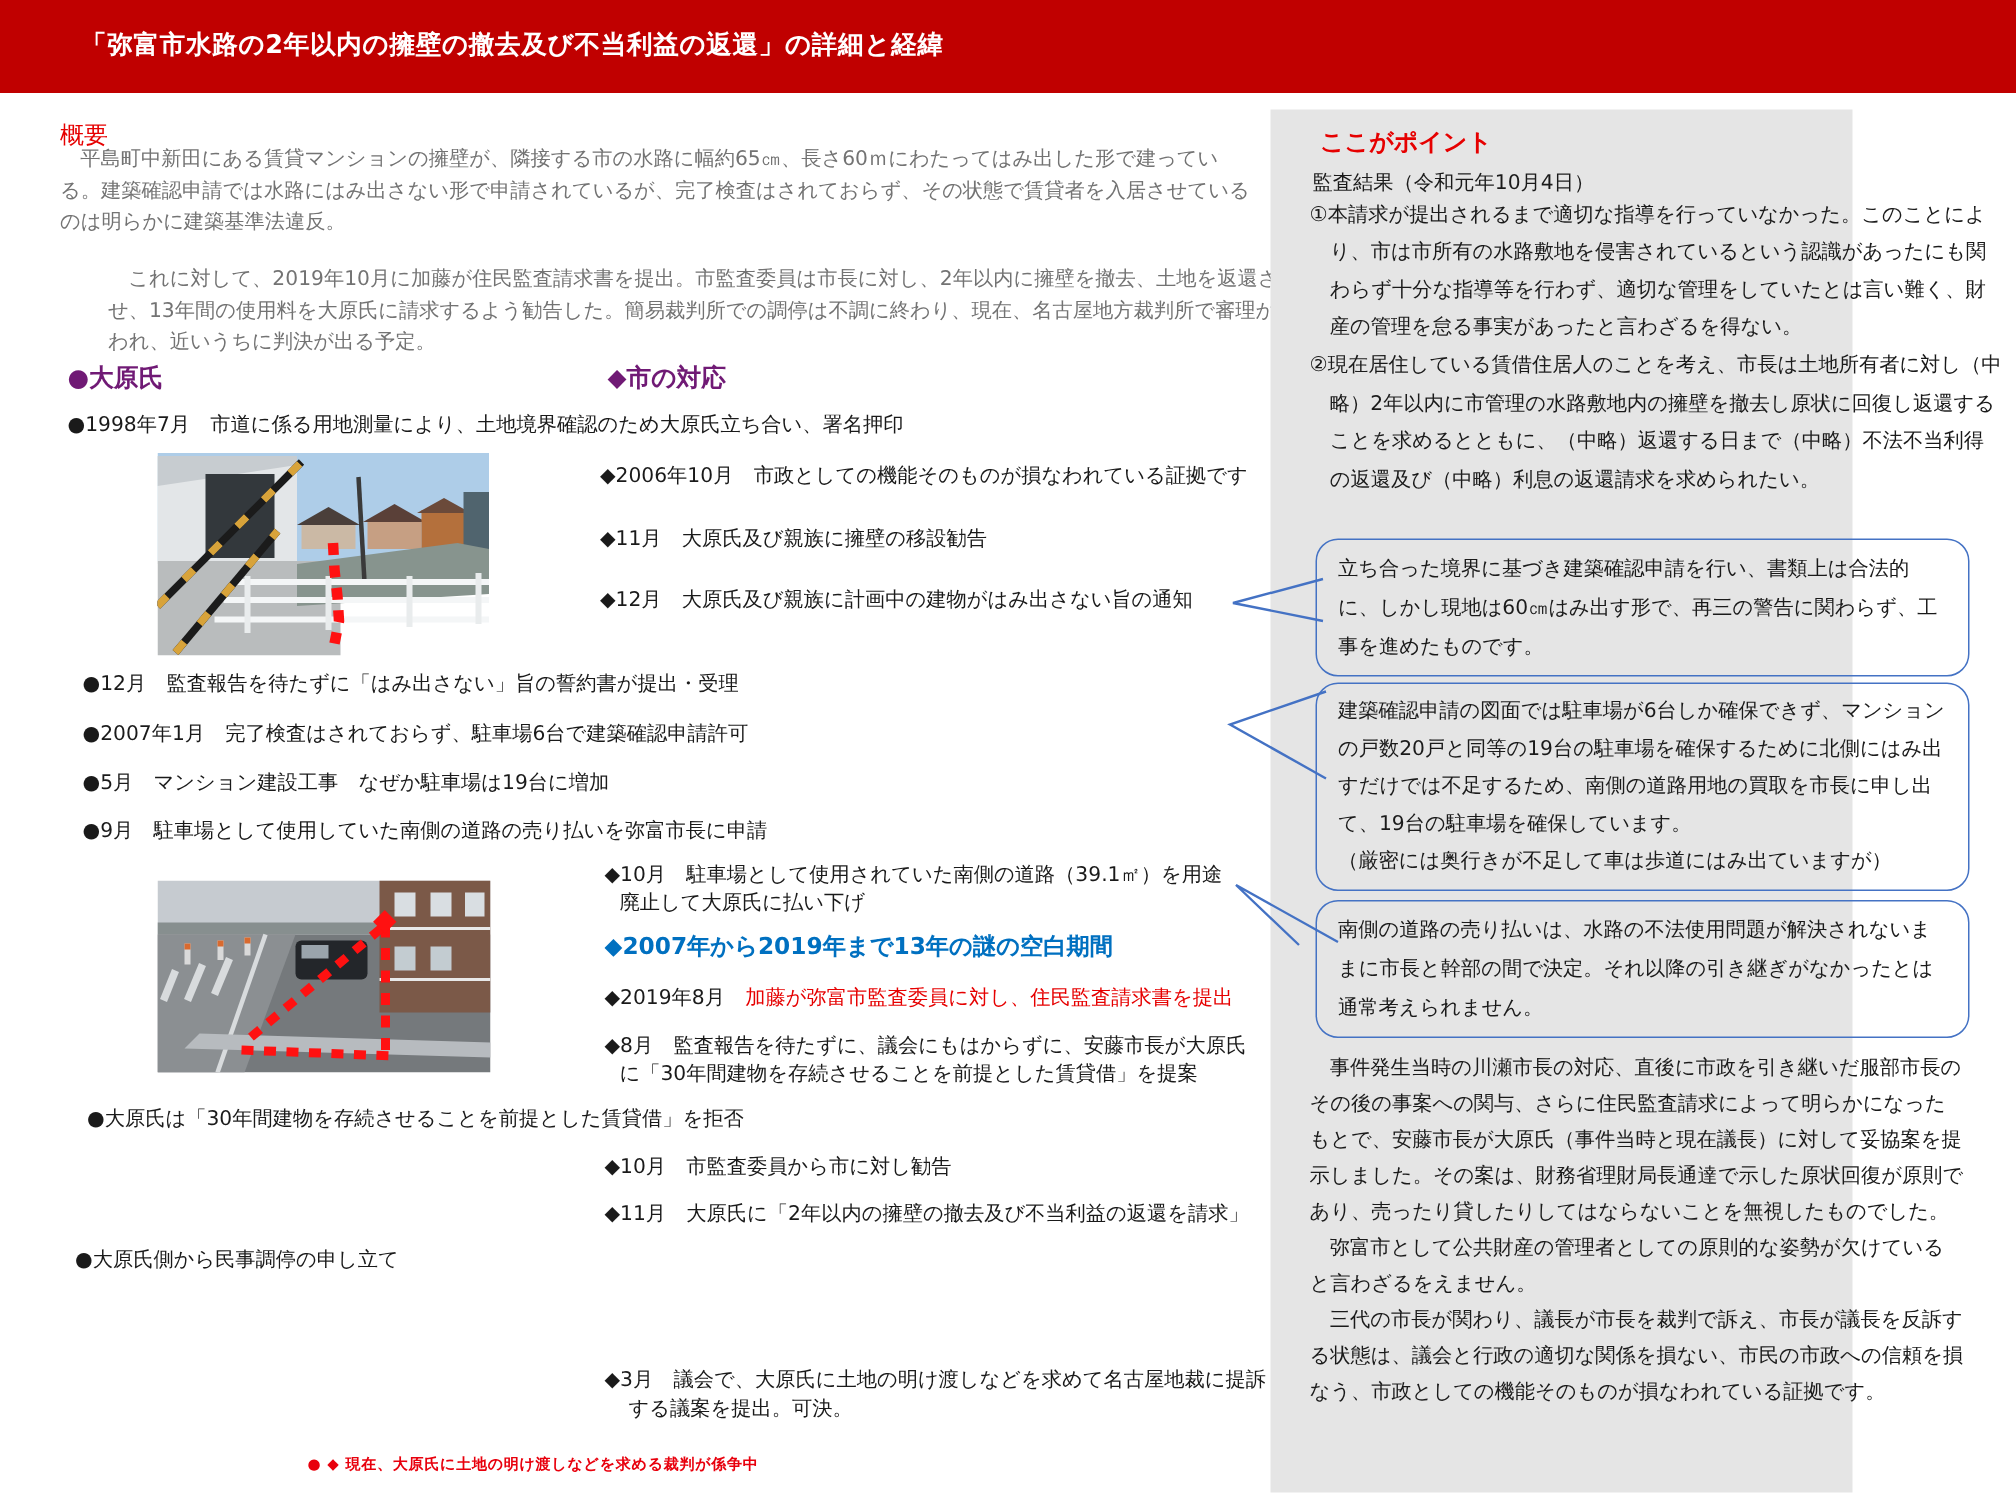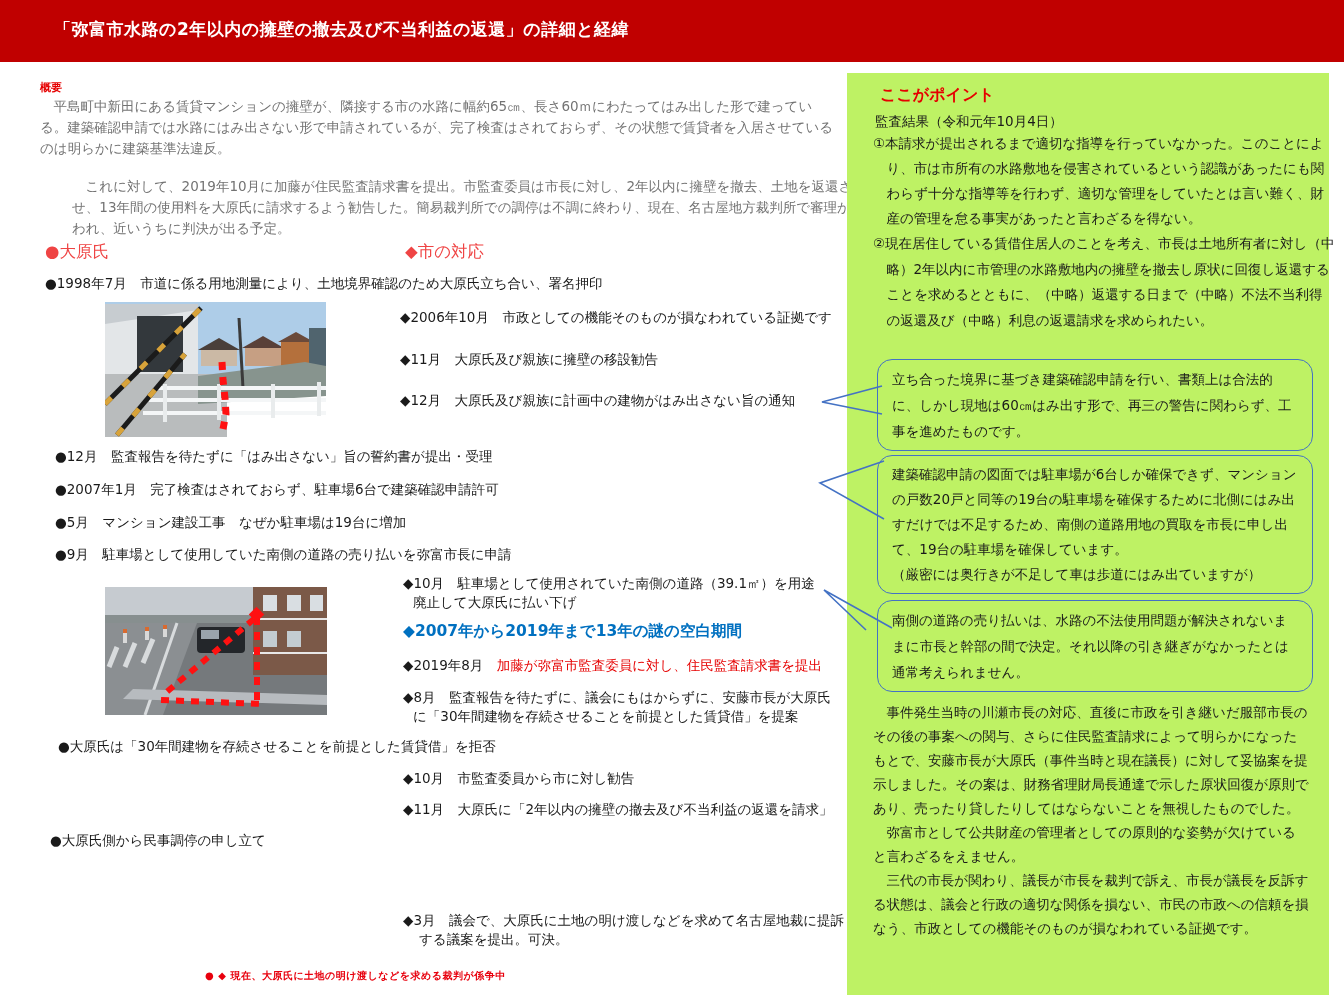--- a/index.html
+++ b/index.html
@@ -1,32 +1,32 @@
 <!DOCTYPE html>
 <html><head>
 <meta charset="utf-8">
 <style>
   html,body{margin:0;padding:0;background:#ffffff;}
   .page{position:relative;width:1344px;height:1008px;background:#ffffff;overflow:hidden;
         font-family:"DejaVu Sans","Liberation Sans",sans-serif;color:#1a1a1a;}
   .abs{position:absolute;}
   .hdr{position:absolute;left:0;top:0;width:1344px;height:62px;background:#c00000;}
   .hdr-title{position:absolute;left:54px;top:18px;font-size:17px;font-weight:bold;color:#ffffff;letter-spacing:.5px;}
-  .sec-label{font-size:11px;font-weight:bold;color:#e60000;}
+  .sec-label{font-size:16px;font-weight:normal;color:#e60000;}
   .body-t{font-size:13.5px;line-height:21px;color:#737373;}
-  .col-hdr{font-size:16.5px;font-weight:normal;color:#ef4444;}
+  .col-hdr{font-size:16.5px;font-weight:bold;color:#701a75;}
   .item{font-size:13.5px;line-height:19px;color:#1a1a1a;white-space:nowrap;}
   .item.wrap{white-space:normal;}
   .hang10{padding-left:10px;text-indent:-10px;}
   .hang12{padding-left:12px;text-indent:-12px;}
   .hang16{padding-left:16px;text-indent:-16px;}
   .blue-hdr{font-size:15.5px;font-weight:bold;color:#0070c0;white-space:nowrap;}
   .red-part{color:#e60000;}
   .footer-line{font-size:10px;font-weight:bold;color:#e8000d;white-space:nowrap;letter-spacing:.5px;}
-  .sidebar{position:absolute;left:847px;top:73px;width:482px;height:922px;background:#bef264;}
+  .sidebar{position:absolute;left:847px;top:73px;width:388px;height:922px;background:#e5e5e5;}
   .sb-hdr{position:absolute;left:33px;top:12px;font-size:16px;font-weight:bold;color:#e60000;}
   .sb-sub{position:absolute;left:28px;top:40px;font-size:13.5px;}
   .sb-p{position:absolute;left:26px;width:448px;font-size:13.5px;padding-left:1em;text-indent:-1em;}
   .sb-p1{top:58px;line-height:25px;}
   .sb-p2{top:158px;line-height:25.5px;}
   .bubble{position:absolute;left:30px;width:406px;border:1.6px solid #4472c4;border-radius:15px;
           padding:6px 14px;font-size:13.5px;background:transparent;}
   .bb1{top:286px;line-height:26px;}
   .bb2{top:382px;line-height:25px;}
   .bb3{top:527px;line-height:26px;}

